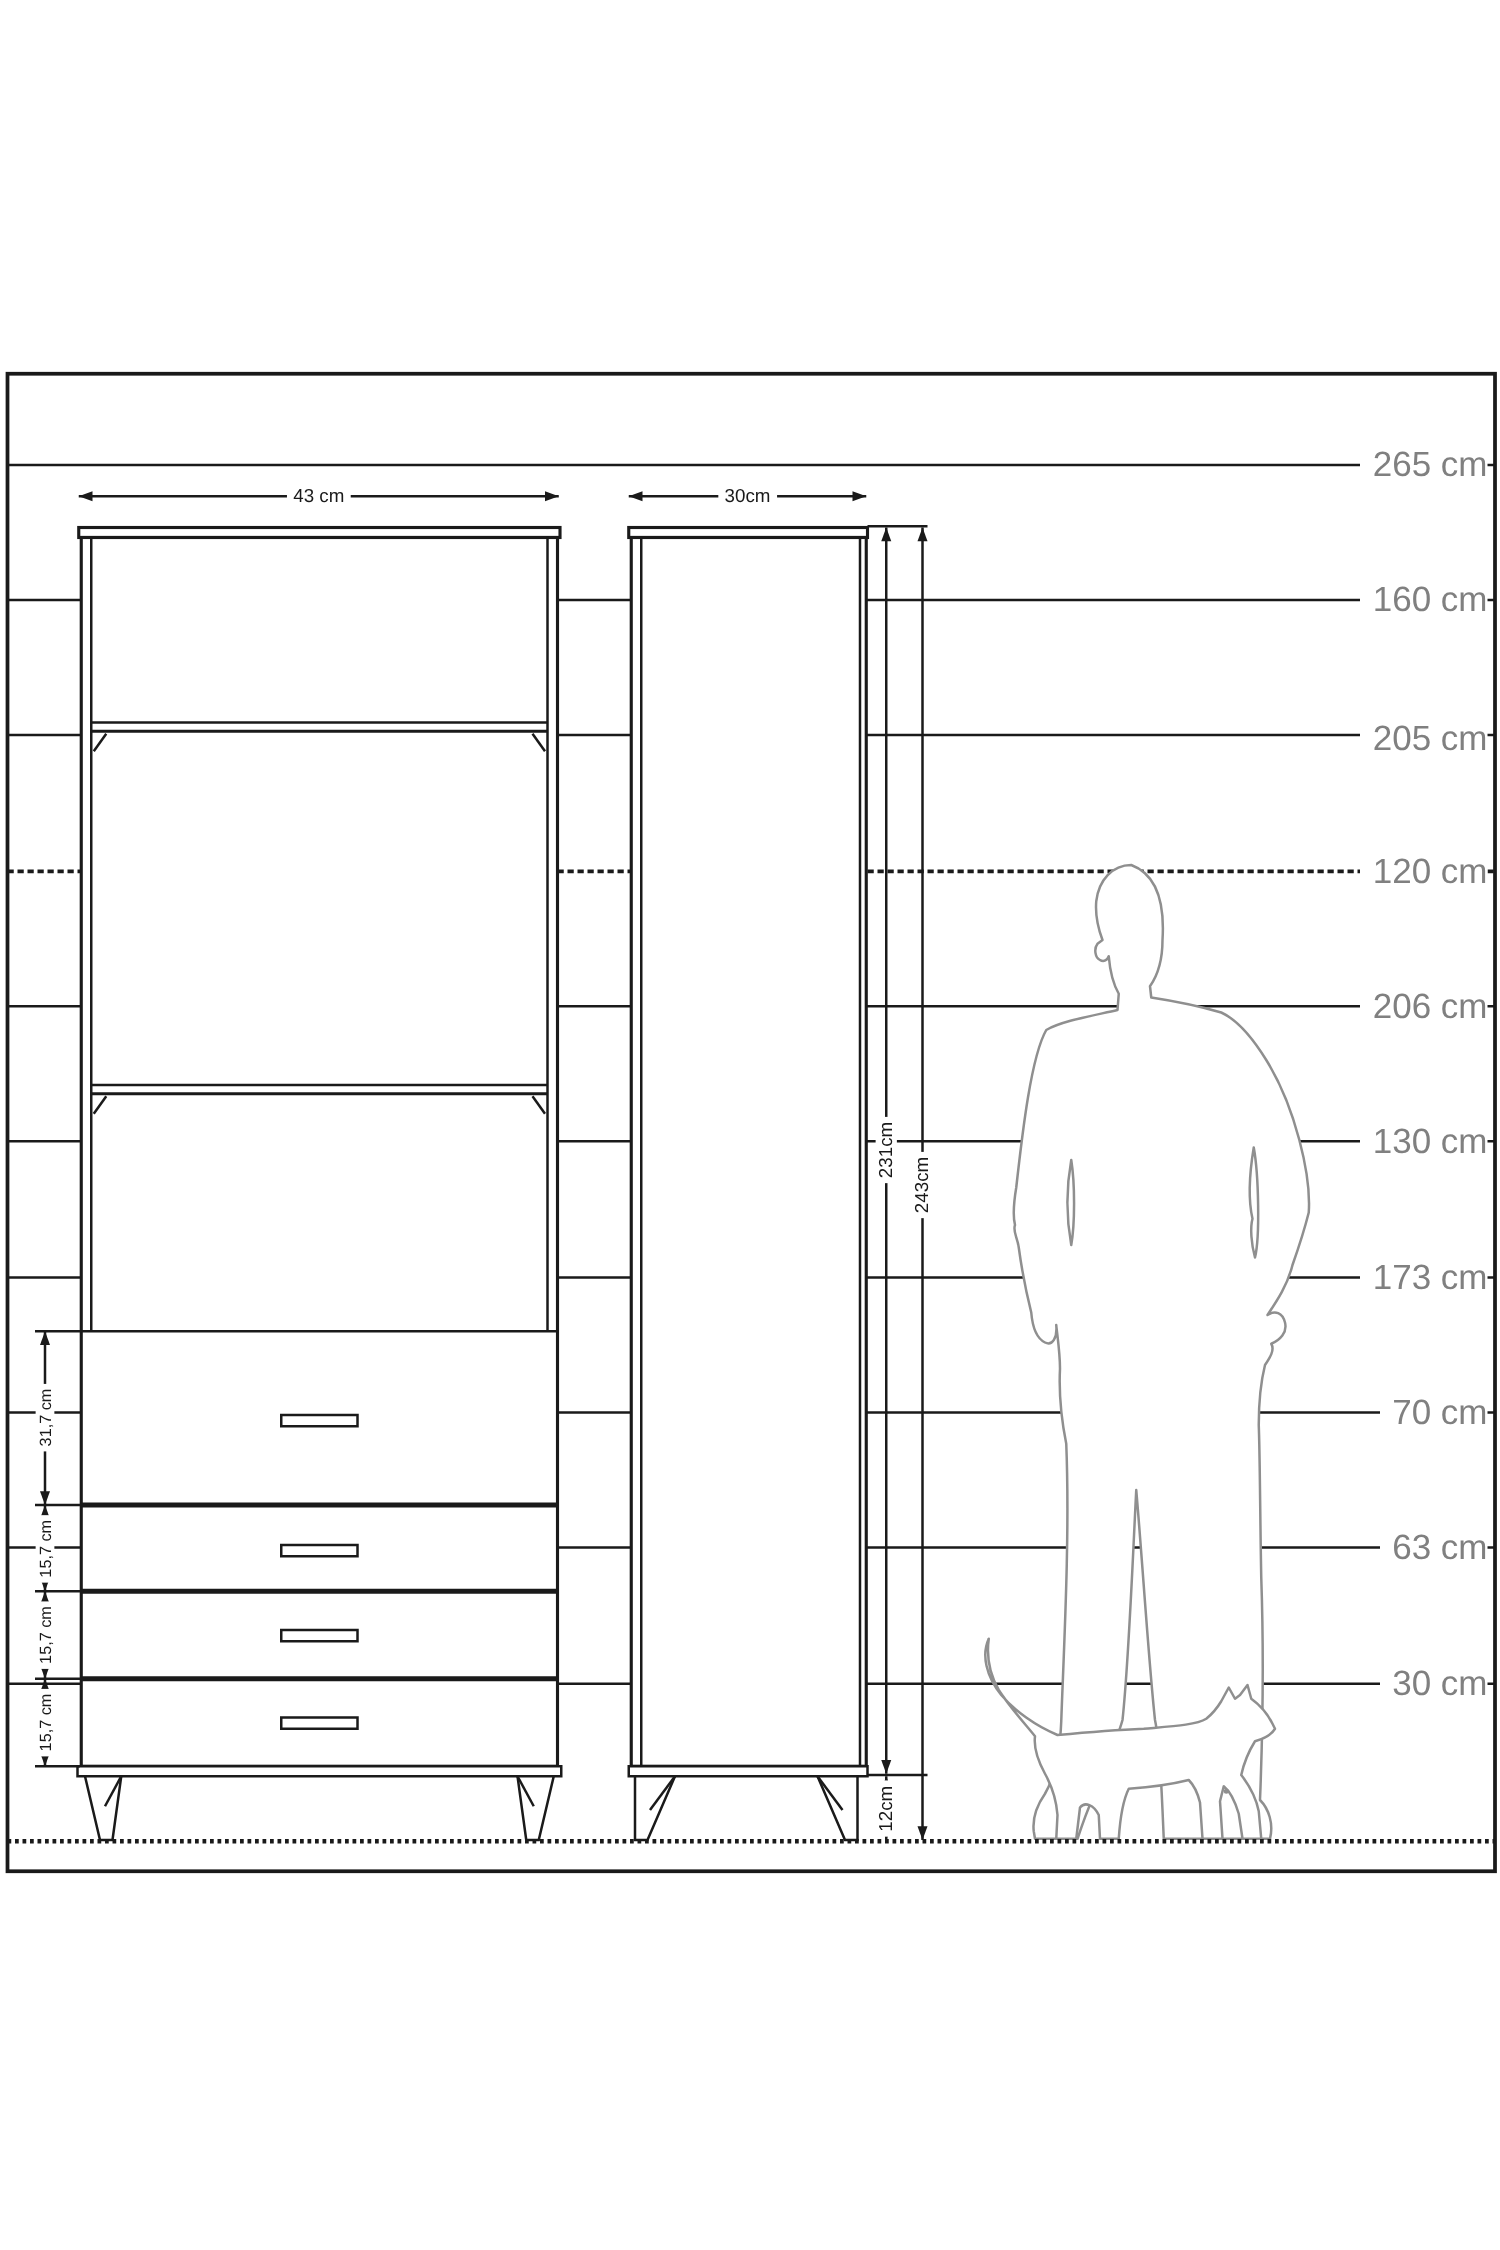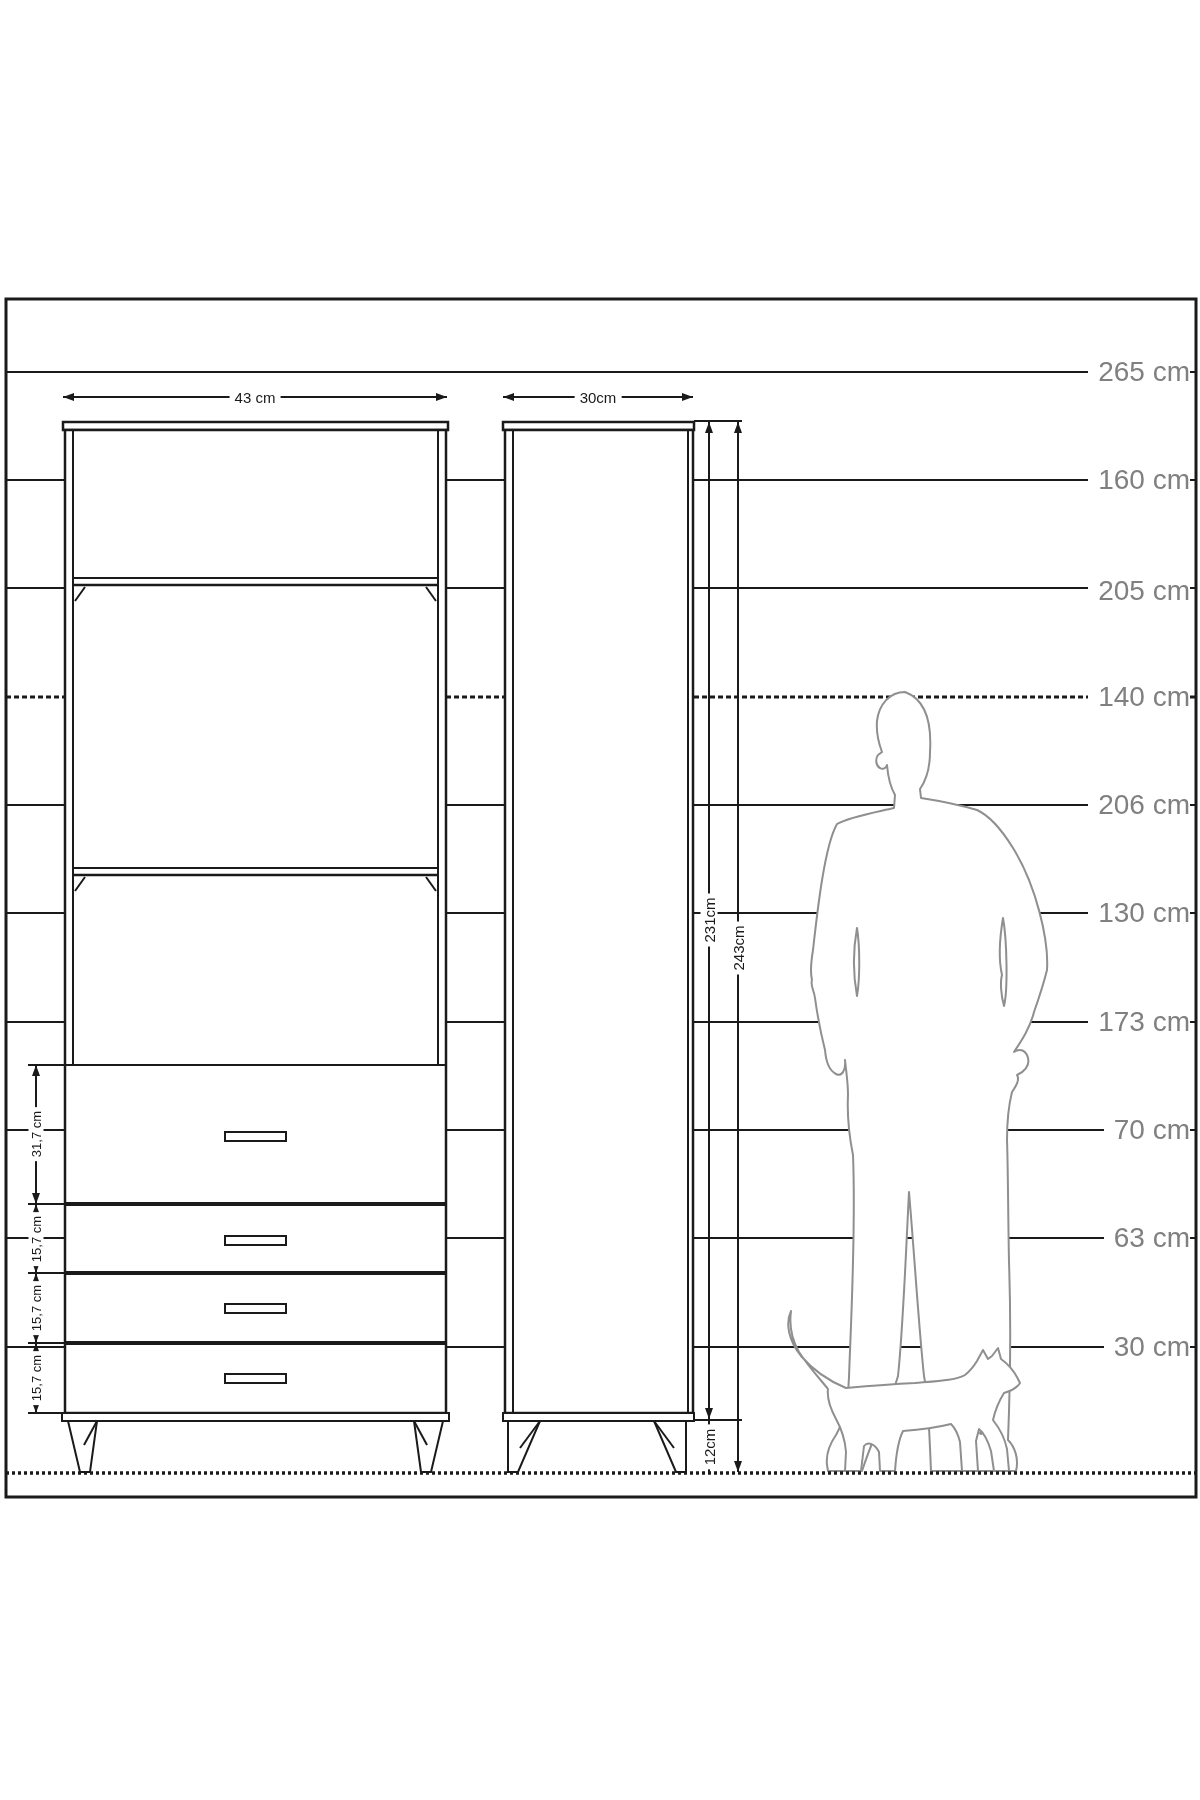--- a/index.html
+++ b/index.html
@@ -222,21 +222,21 @@
     </g>
 
     <line x1="6" y1="1473" x2="1196" y2="1473" stroke="#1a1a1a" stroke-width="3.5" stroke-dasharray="3 3"></line>
 
     <rect x="6" y="299" width="1190" height="1198" fill="none" stroke="#1a1a1a" stroke-width="3"></rect>
   </svg>
 
   <div class="scale-label" style="top:355px">265 cm</div>
   <div class="scale-label" style="top:463px">160 cm</div>
   <div class="scale-label" style="top:574px">205 cm</div>
-  <div class="scale-label" style="top:680px">140 cm</div>
+  <div class="scale-label" style="top:680px">120 cm</div>
   <div class="scale-label" style="top:788px">206 cm</div>
   <div class="scale-label" style="top:896px">130 cm</div>
   <div class="scale-label" style="top:1005px">173 cm</div>
   <div class="scale-label" style="top:1113px">70 cm</div>
   <div class="scale-label" style="top:1221px">63 cm</div>
   <div class="scale-label" style="top:1330px">30 cm</div>
 
   <div class="dim-label" style="left:255px;top:397px">43 cm</div>
   <div class="dim-label" style="left:598px;top:397px">30cm</div>
 

